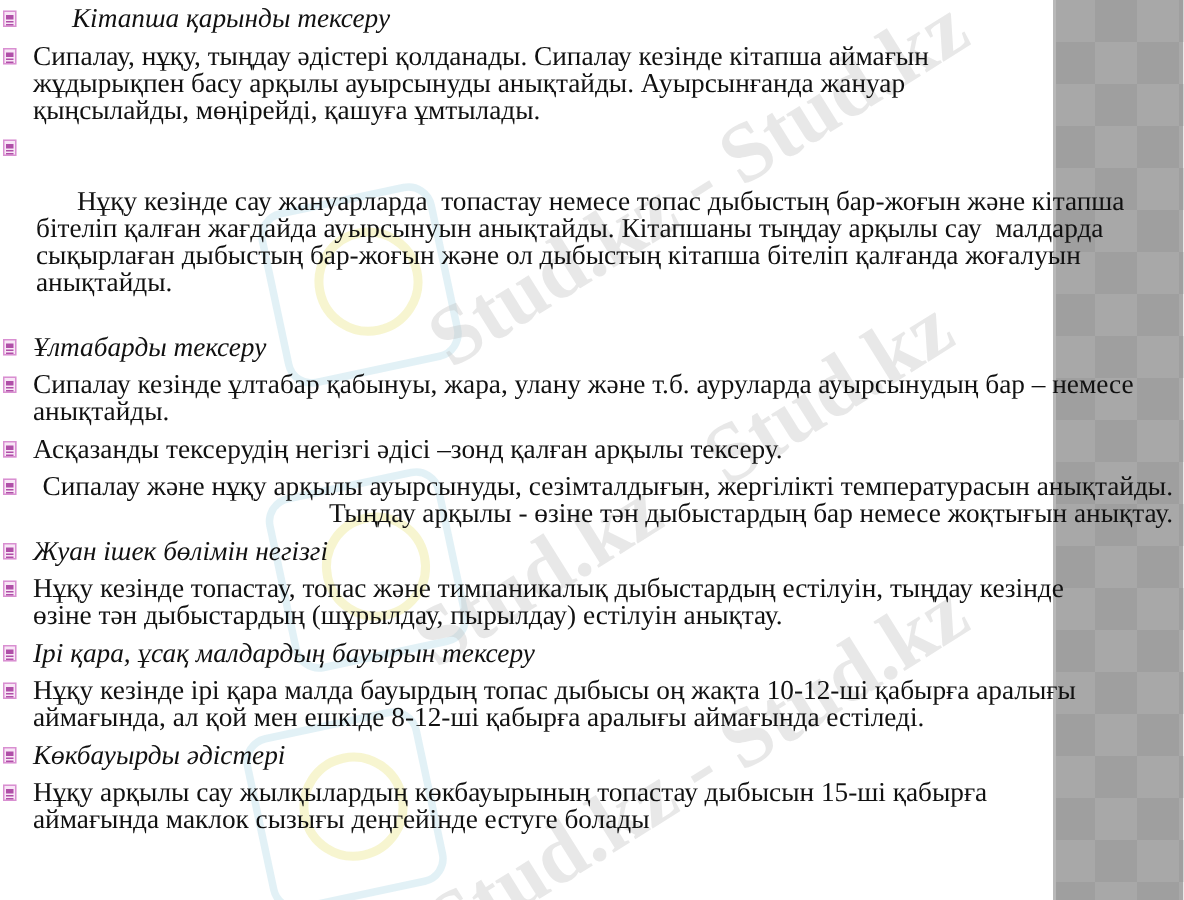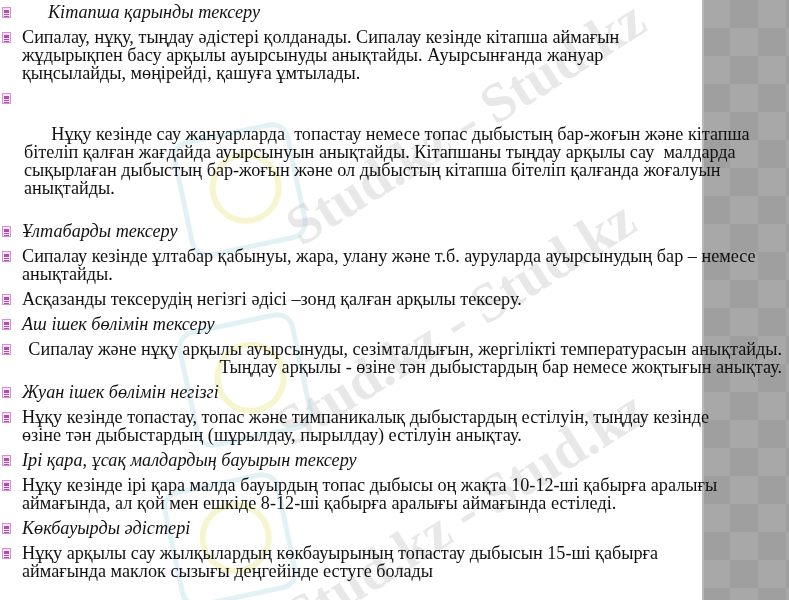--- a/index.html
+++ b/index.html
@@ -91,24 +91,20 @@
     <span class="bullet"></span>
     <span>Сипалау кезінде ұлтабар қабынуы, жара, улану және т.б. ауруларда ауырсынудың бар – немесе анықтайды.</span>
   </div>
   <div class="item heading">
     <span class="bullet"></span>
   </div>
   <div class="item">
     <span class="bullet"></span>
     <span>Асқазанды тексерудің негізгі әдісі –зонд қалған арқылы тексеру.</span>
   </div>
-  <div class="item heading">
-    <span class="bullet"></span>
-    <span>Аш ішек бөлімін тексеру</span>
-  </div>
   <div class="item" style="width:760px;text-align:right;">
     <span class="bullet"></span>
     <span>Сипалау және нұқу арқылы ауырсынуды, сезімталдығын, жергілікті температурасын анықтайды. Тыңдау арқылы - өзіне тән дыбыстардың бар немесе жоқтығын анықтау.</span>
   </div>
   <div class="item heading">
     <span class="bullet"></span>
     <span>Жуан ішек бөлімін негізгі</span>
   </div>
   <div class="item" style="width:720px;">
     <span class="bullet"></span>

